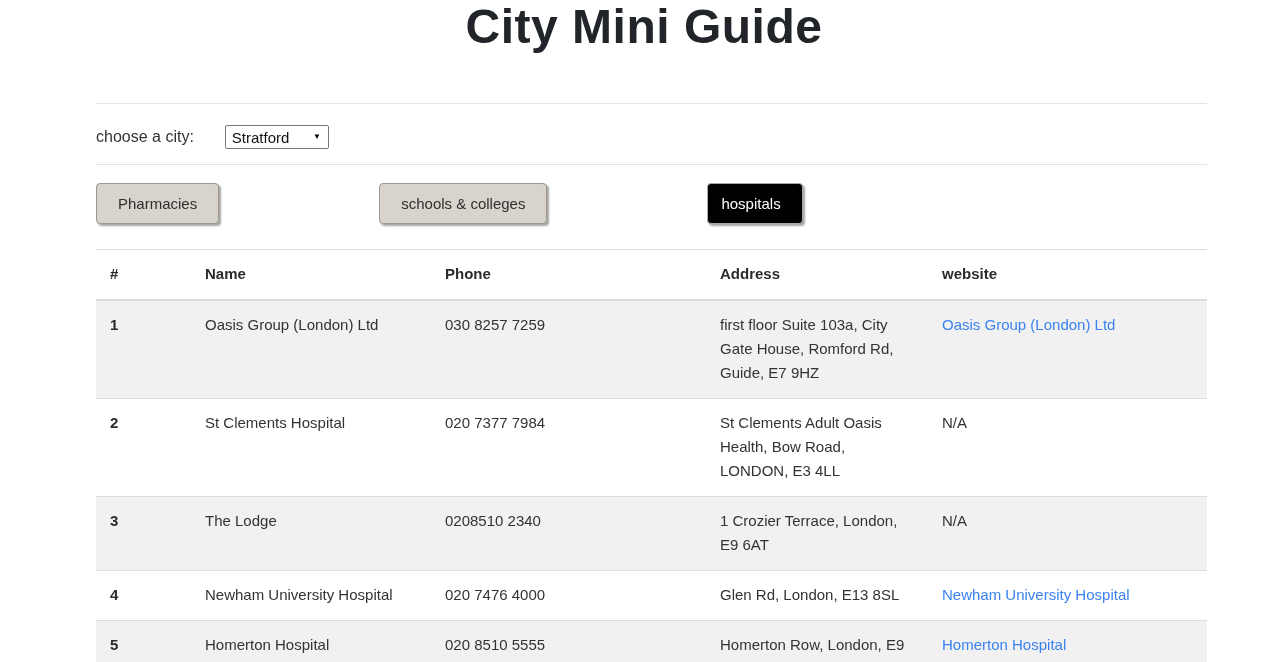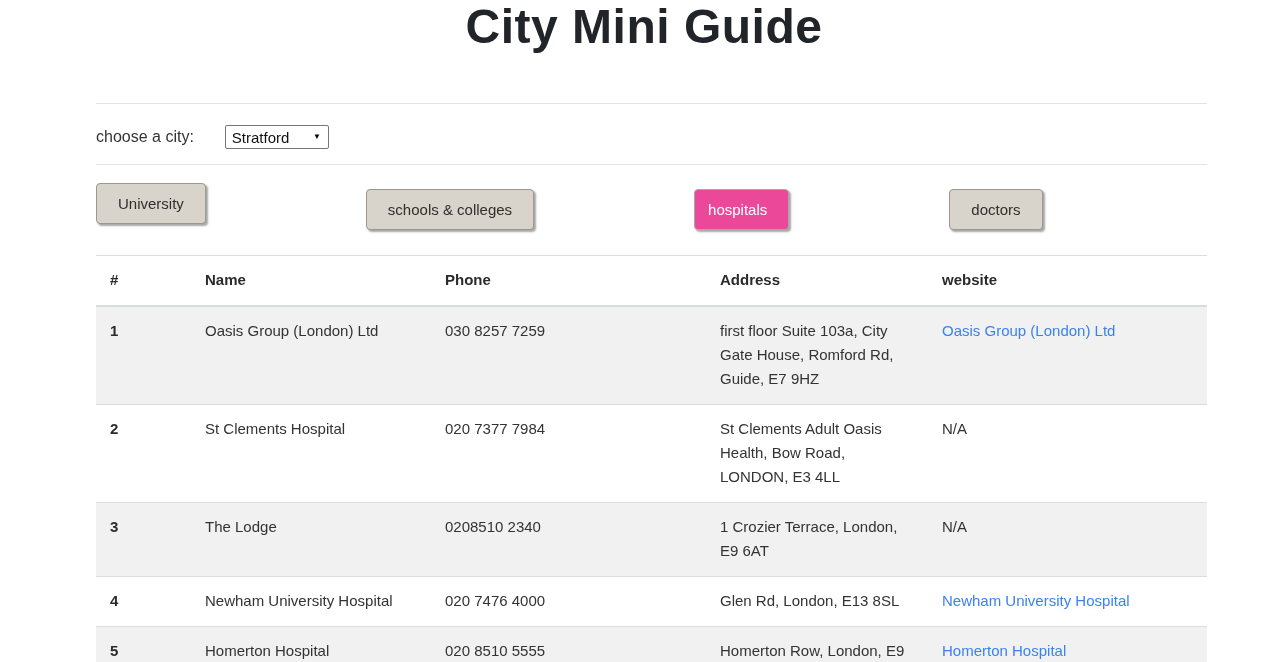--- a/index.html
+++ b/index.html
@@ -72,23 +72,23 @@
     font-size: 15px;
     color: #2f2f2f;
     background: #d8d4cc;
     border: 1px solid #9c9890;
     border-radius: 4px;
     padding: 11px 21px;
     box-shadow: 2px 2px 2px rgba(0,0,0,0.35);
     cursor: pointer;
     white-space: nowrap;
   }
-  .btn + .btn { margin-left: 160px; margin-top: 6px; }
+  .btn + .btn { margin-left: 160px; }
   .btn.active {
-    background: #ec4899;
+    background: #000000;
     color: #ffffff;
     border-color: #a8a8a8;
     padding-left: 13px;
   }
 
   table.guide-table {
     margin-top: 25px;
     width: 1111px;
     border-collapse: collapse;
     table-layout: fixed;
@@ -129,24 +129,23 @@
     <span class="city-label">choose a city:</span>
     <span class="select-box">
       <span>Stratford</span>
       <span class="select-arrow">▼</span>
     </span>
   </div>
 
   <hr class="divider divider-2">
 
   <div class="button-row">
-    <button class="btn">University</button>
+    <button class="btn">Pharmacies</button>
     <button class="btn">schools &amp; colleges</button>
     <button class="btn active">hospitals</button>
-    <button class="btn">doctors</button>
   </div>
 
   <table class="guide-table">
     <colgroup>
       <col style="width:95px">
       <col style="width:240px">
       <col style="width:275px">
       <col style="width:222px">
       <col style="width:279px">
     </colgroup>

